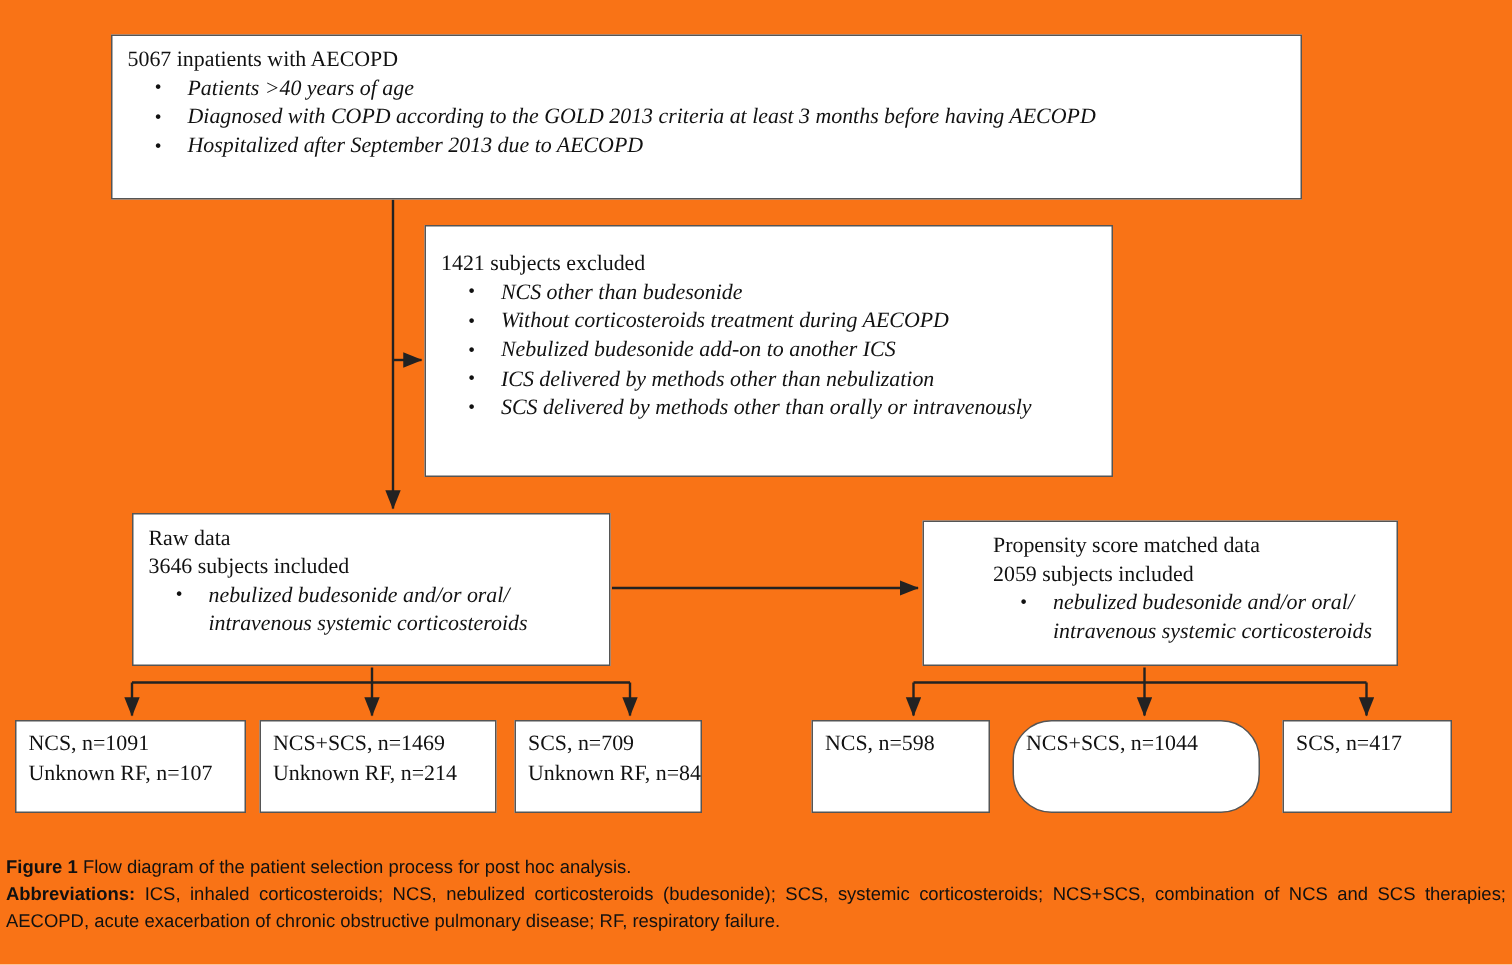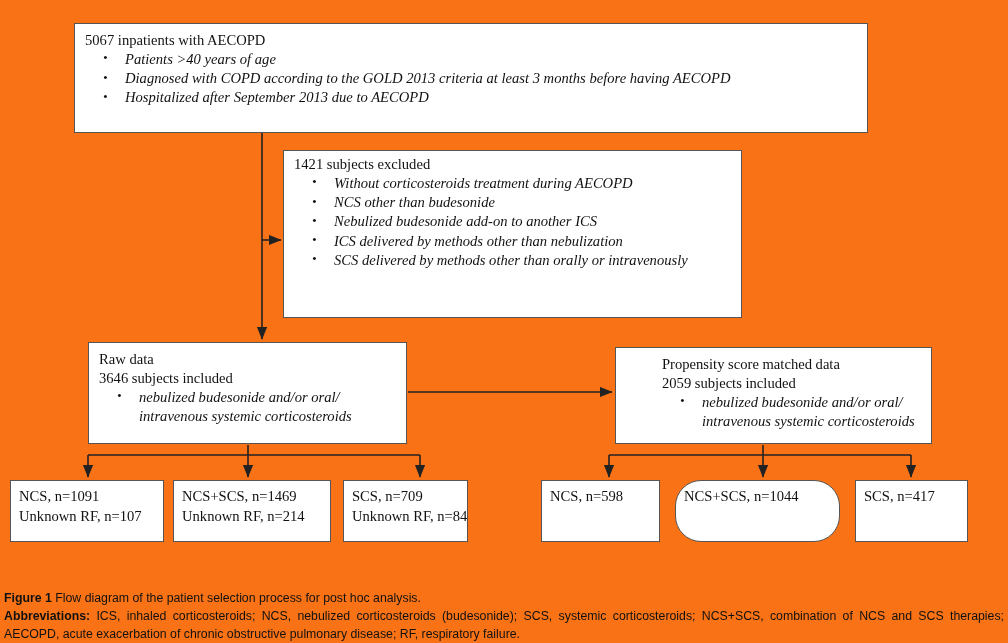--- a/index.html
+++ b/index.html
@@ -49,21 +49,21 @@
     top: -0.5px;
     font-size: 13px;
   }
   .node li .wrap2 {
     display: block;
     padding-left: 0;
   }
 
   
   #node-cohort   { left: 74px;  top: 23px;  width: 794px; height: 110px; padding-top: 7px; }
-  #node-excluded { left: 283px; top: 150px; width: 459px; height: 168px; padding-top: 4px; }
+  #node-excluded { left: 283px; top: 150px; width: 459px; height: 168px; padding-top: 16px; }
   #node-raw      { left: 88px;  top: 342px; width: 319px; height: 102px; padding-top: 7px; }
   #node-psm      { left: 615px; top: 347px; width: 317px; height: 97px;  padding-top: 7px; padding-left: 46px; }
 
   .leaf {
     position: absolute;
     box-sizing: border-box;
     border: 1.6px solid #555555;
     background: #ffffff;
     font-size: 14.6px;
     line-height: 1.35;
@@ -91,21 +91,20 @@
   #caption {
     position: absolute;
     left: 4px;
     top: 569px;
     width: 1000px;
     font-family: "Liberation Sans", "DejaVu Sans", sans-serif;
     font-size: 12.3px;
     line-height: 1.48;
     color: #111111;
     text-align: justify;
-    margin-top: 20px;
   }
   #caption b { font-weight: bold; }
   .capline { display: block; }
 </style>
 </head>
 <body>
 
 <div id="page">
 
   <svg id="wires" viewBox="0 0 1008 643" xmlns="http://www.w3.org/2000/svg">
@@ -143,22 +142,22 @@
     <ul>
       <li>Patients &gt;40 years of age</li>
       <li>Diagnosed with COPD according to the GOLD 2013 criteria at least 3 months before having AECOPD</li>
       <li>Hospitalized after September 2013 due to AECOPD</li>
     </ul>
   </div>
 
   <div class="node" id="node-excluded">
     <div class="headline">1421 subjects excluded</div>
     <ul>
+      <li>NCS other than budesonide</li>
       <li>Without corticosteroids treatment during AECOPD</li>
-      <li>NCS other than budesonide</li>
       <li>Nebulized budesonide add-on to another ICS</li>
       <li>ICS delivered by methods other than nebulization</li>
       <li>SCS delivered by methods other than orally or intravenously</li>
     </ul>
   </div>
 
   <div class="node" id="node-raw">
     <div class="headline">Raw data</div>
     <div class="headline">3646 subjects included</div>
     <ul>

